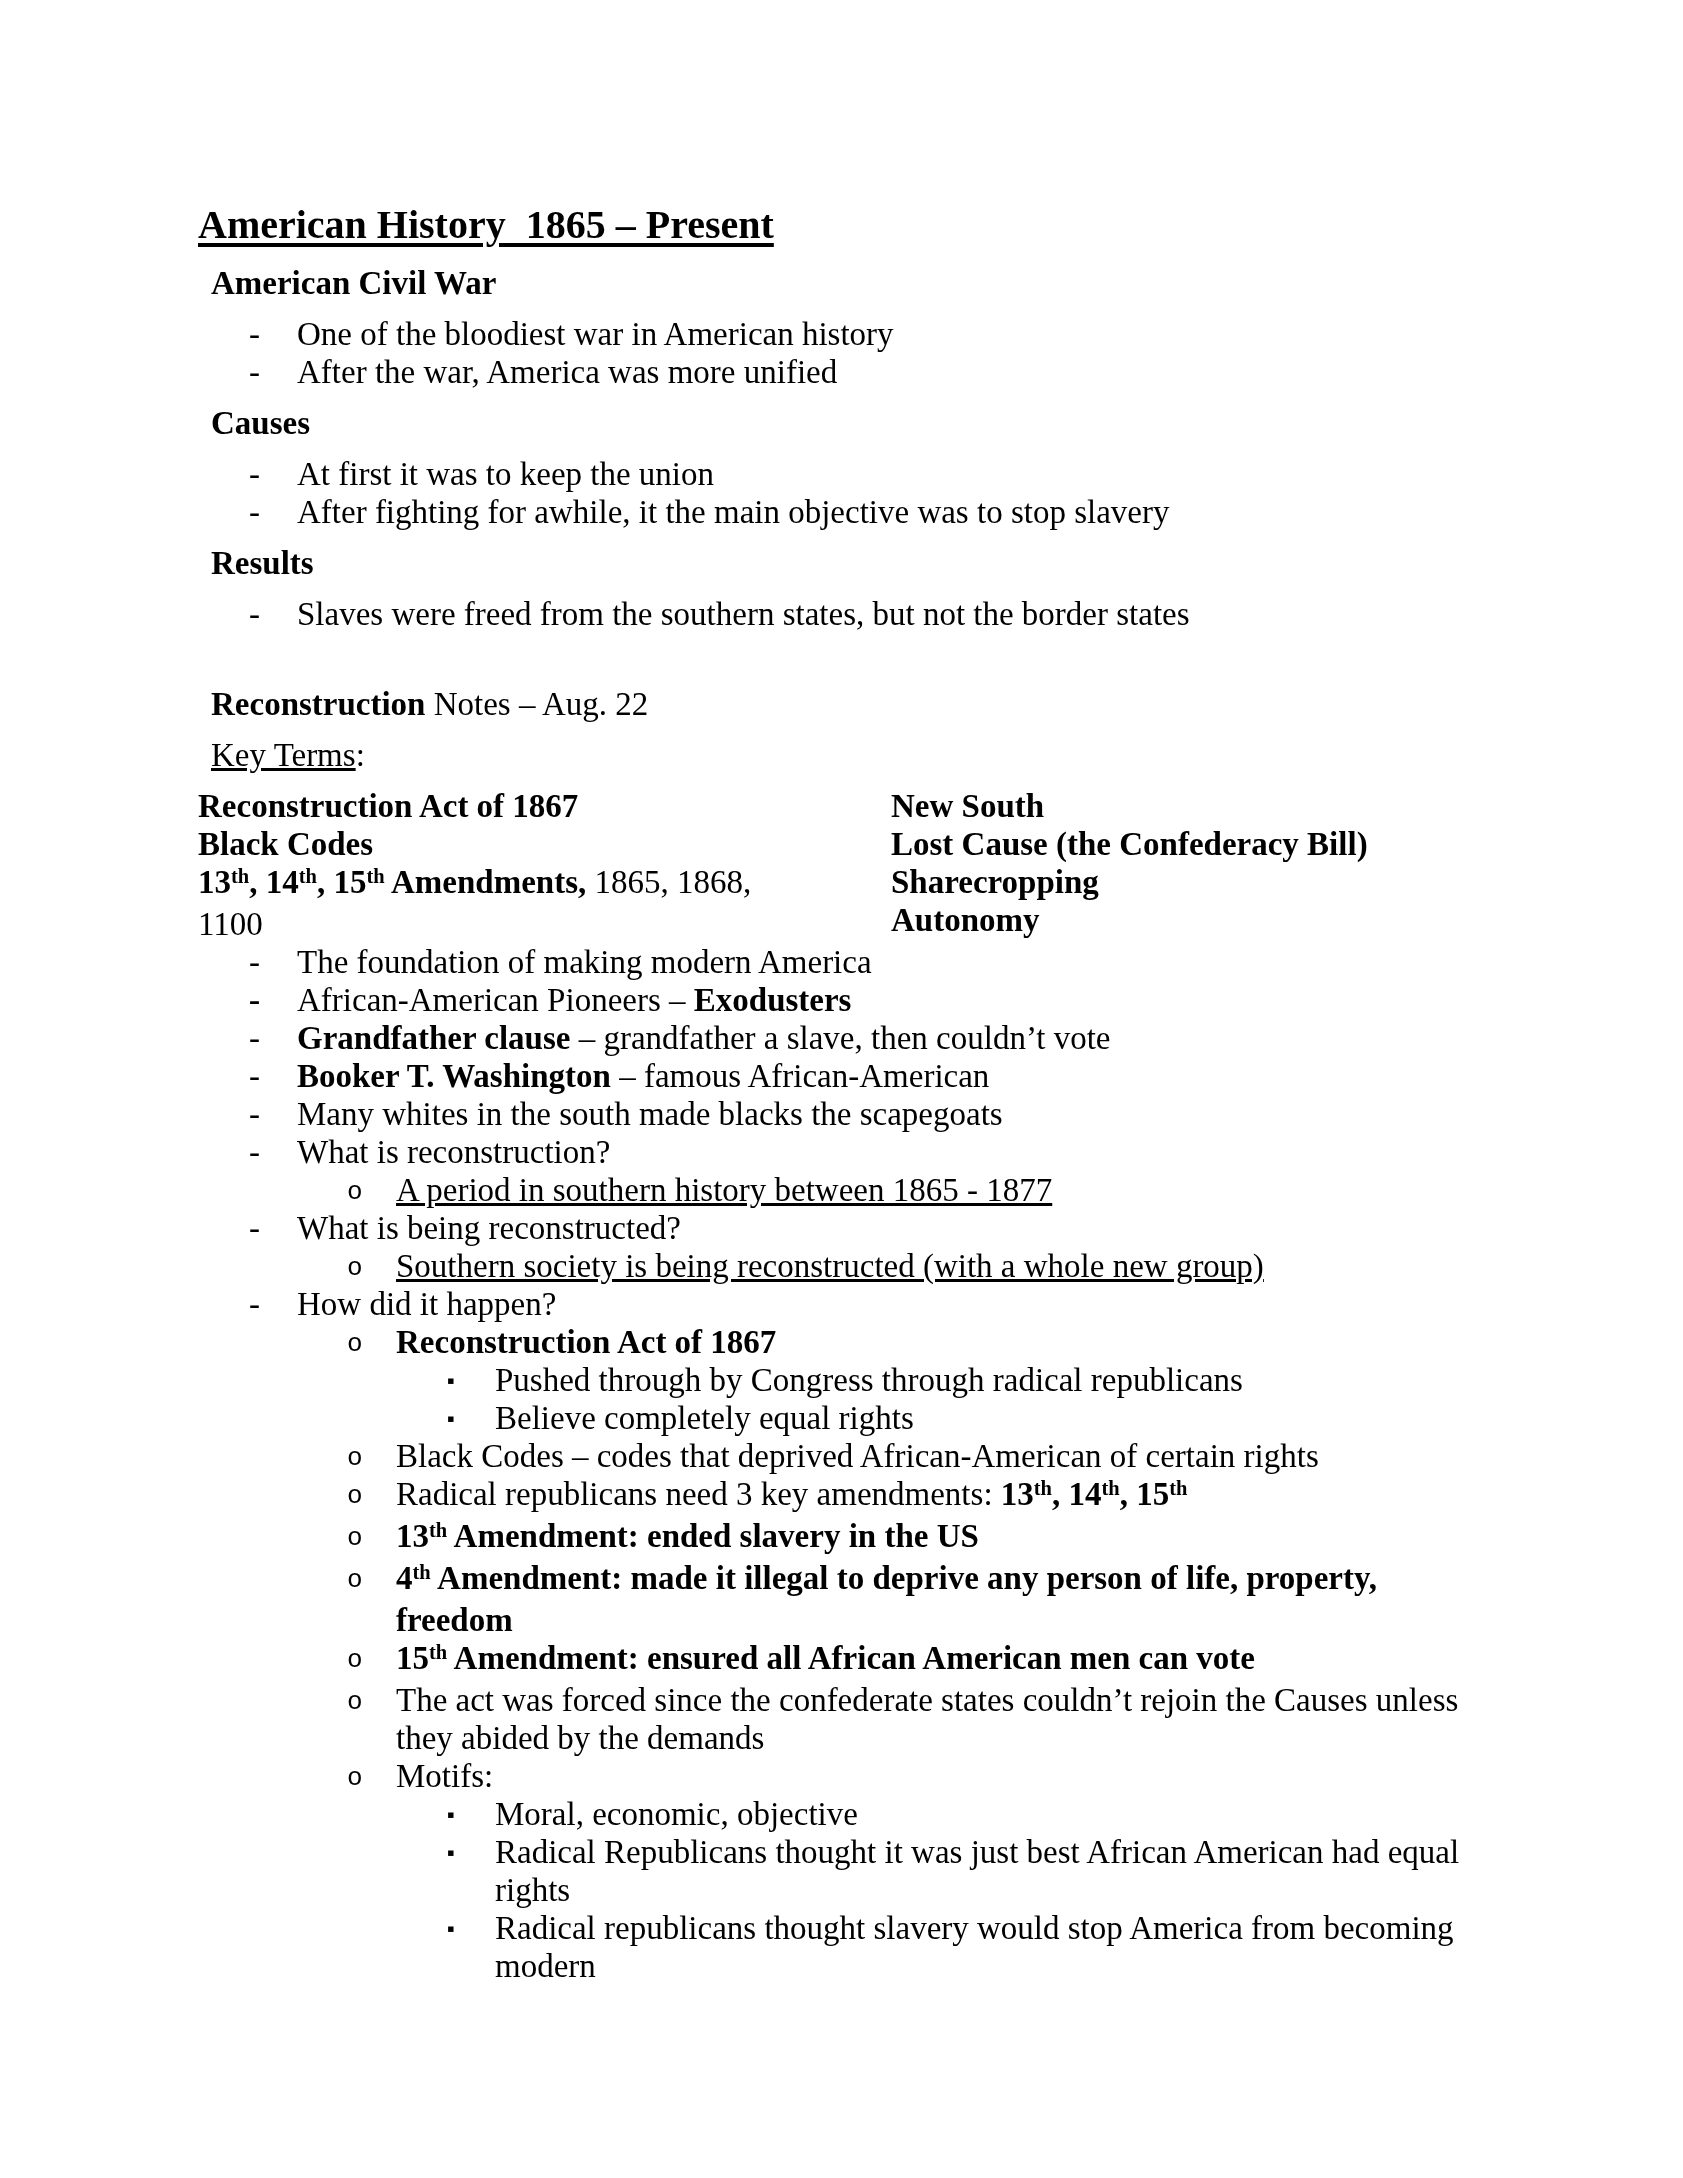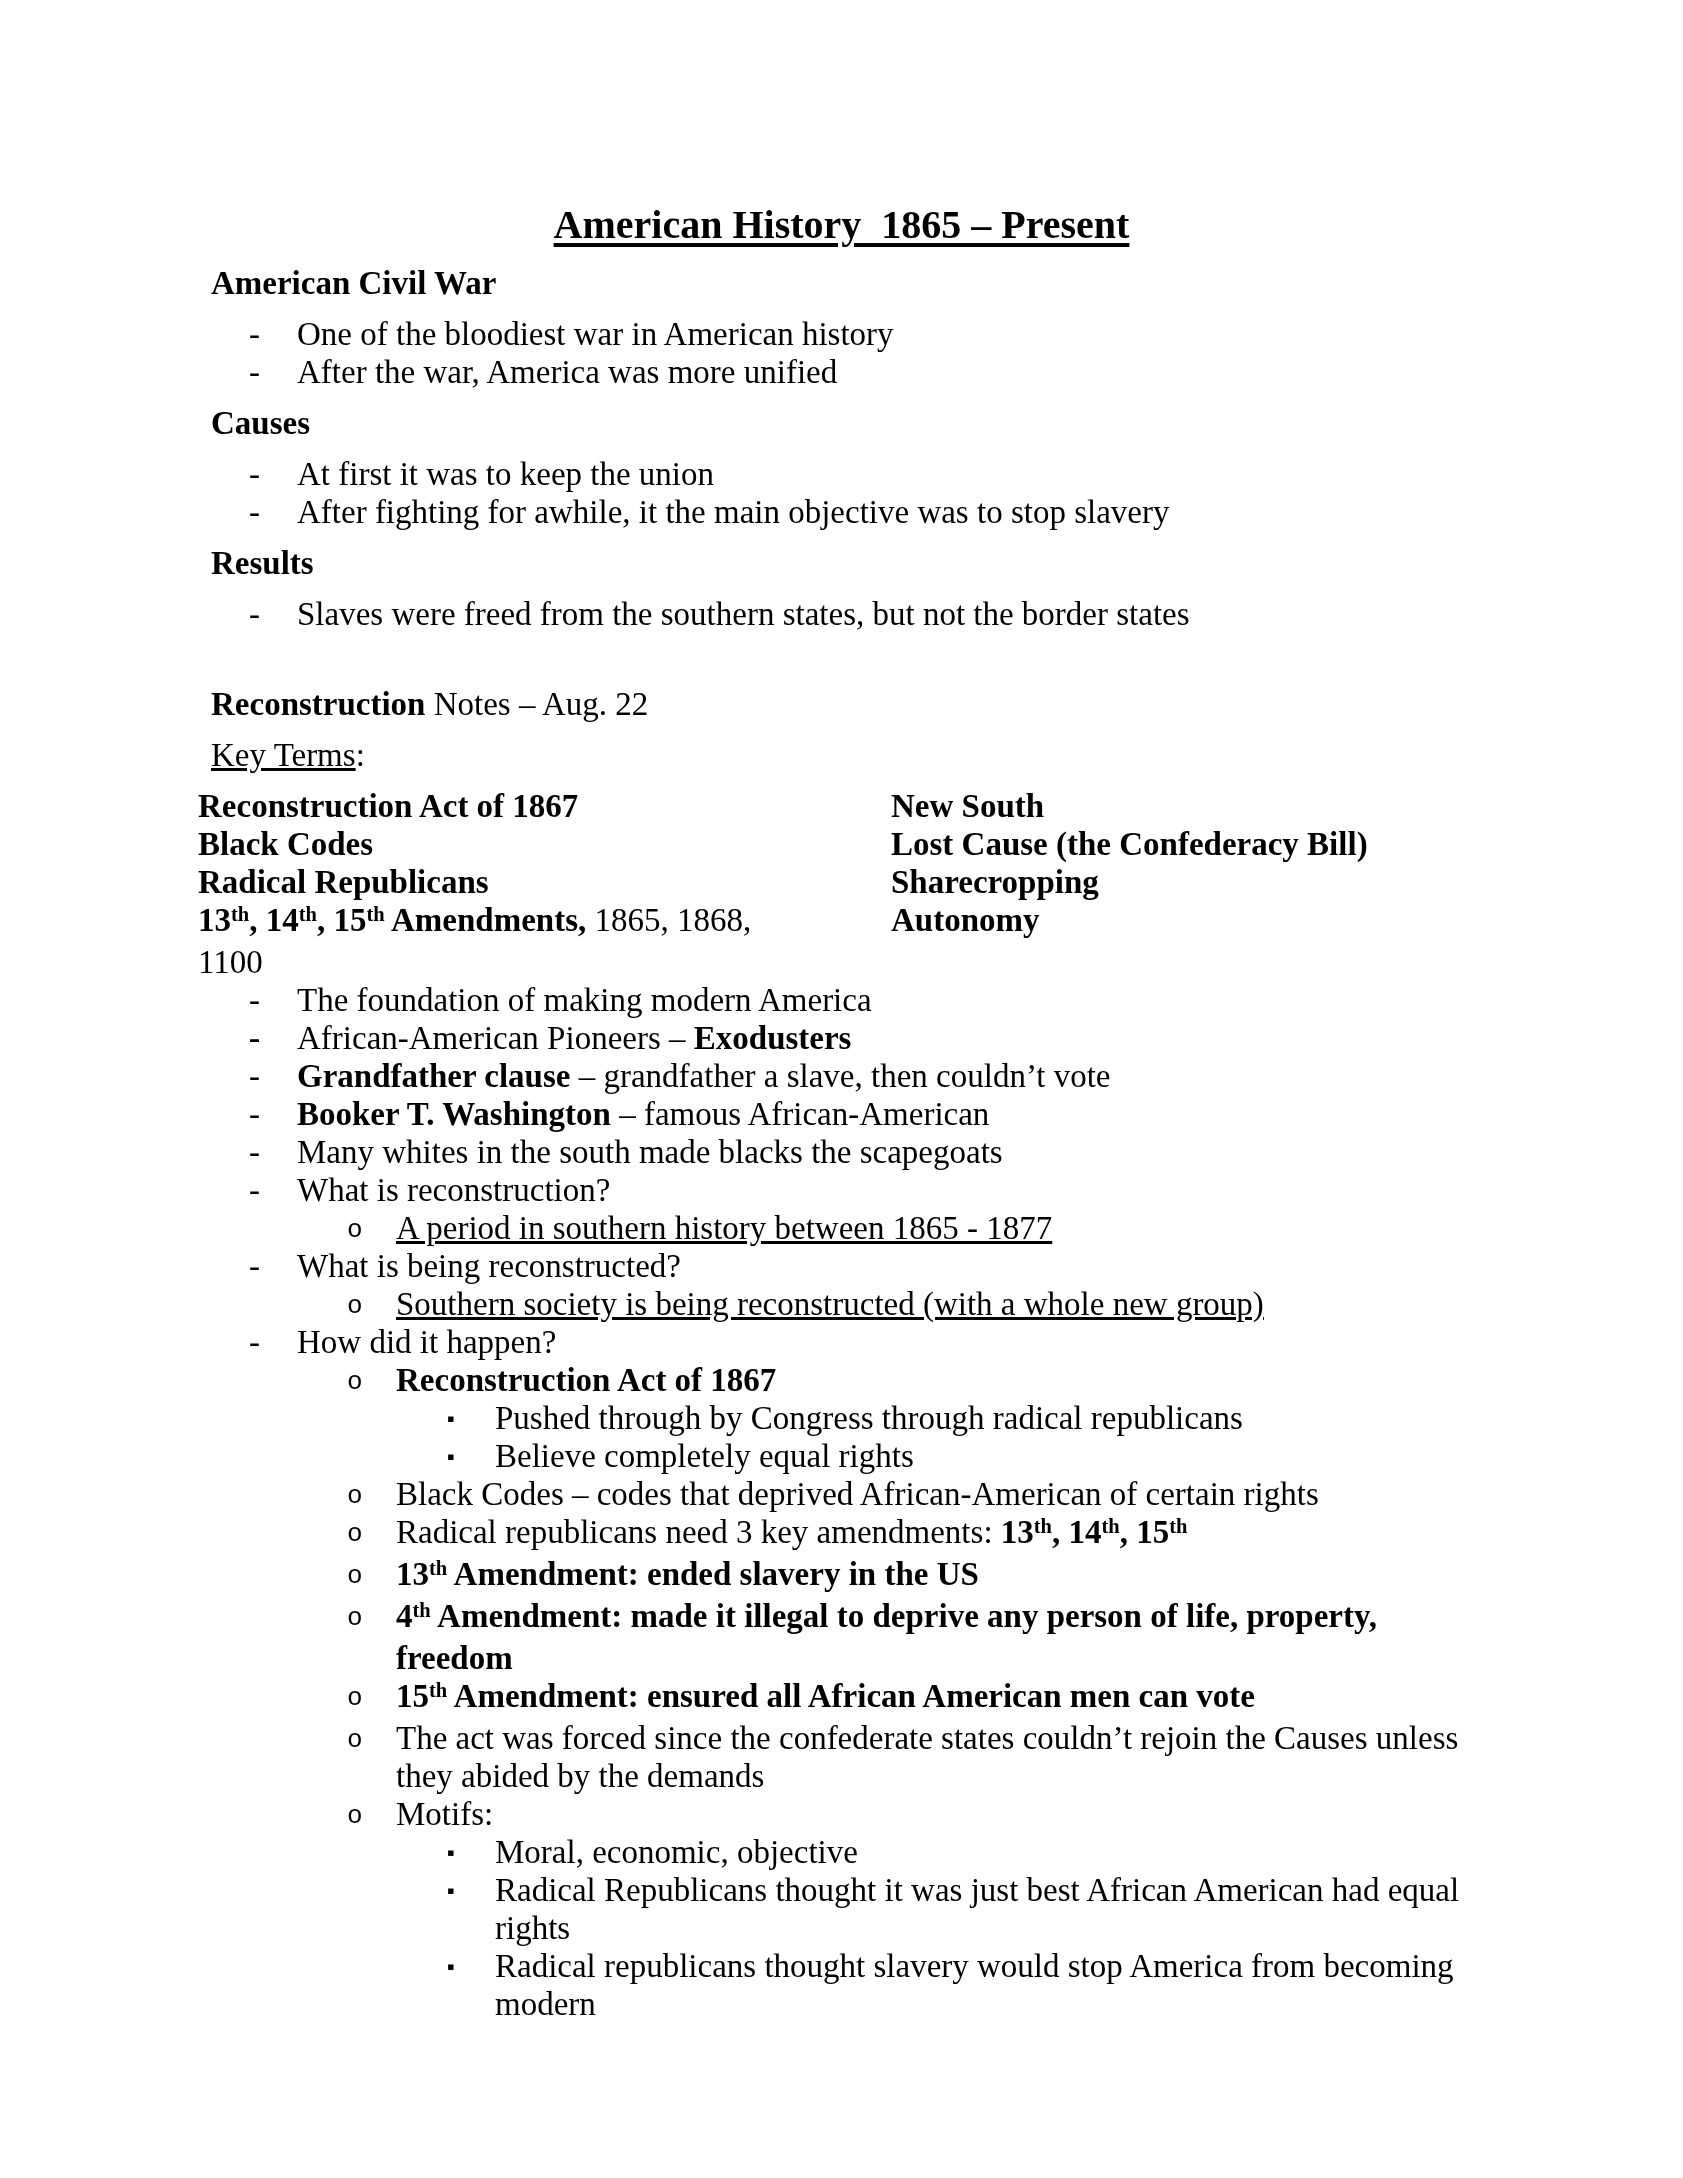--- a/index.html
+++ b/index.html
@@ -9,21 +9,21 @@
     height: 2178px;
     background: #ffffff;
     color: #000000;
     font-family: "Liberation Serif", "DejaVu Serif", serif;
     font-size: 33px;
     line-height: 38px;
     box-sizing: border-box;
     padding: 198px 198px 0 198px;
     overflow: hidden;
   }
-  .title { text-align: center; font-size: 40px; line-height: 53px; margin-bottom: 0; }
+  .title { font-size: 40px; line-height: 53px; margin-bottom: 0; }
   .title .u { text-decoration-thickness: 4px; text-underline-offset: 5px; }
   .seg { white-space: pre-wrap; }
   .b { font-weight: bold; }
   .u { text-decoration: underline; }
   .sup { font-size: 0.62em; position: relative; top: -0.48em; }
   .para, .heading { margin: 13px; }
   .li { position: relative; }
   .lvl1 { padding-left: 99px; }
   .lvl2 { padding-left: 198px; }
   .lvl3 { padding-left: 297px; }
@@ -50,21 +50,20 @@
       <div class="li lvl1"><span class="marker m1">-</span><span class="content"><span class="seg">After fighting for awhile, it the main objective was to stop slavery</span></span></div>
       <div class="heading"><span class="seg b">Results</span></div>
       <div class="li lvl1"><span class="marker m1">-</span><span class="content"><span class="seg">Slaves were freed from the southern states, but not the border states</span></span></div>
       <div class="spacer"></div>
       <div class="para"><span class="seg b">Reconstruction</span><span class="seg"> Notes – Aug. 22</span></div>
       <div class="para"><span class="seg u">Key Terms</span><span class="seg">:</span></div>
       <div class="columns">
         <div class="col col-left">
           <div class="tline"><span class="seg b">Reconstruction Act of 1867</span></div>
           <div class="tline"><span class="seg b">Black Codes</span></div>
-          <div class="tline"><span class="seg b">Radical Republicans</span></div>
           <div class="tline"><span class="seg b">13</span><span class="seg b sup">th</span><span class="seg b">, 14</span><span class="seg b sup">th</span><span class="seg b">, 15</span><span class="seg b sup">th</span><span class="seg b"> Amendments,</span><span class="seg"> 1865, 1868,</span></div>
           <div class="tline"><span class="seg">1100</span></div>
         </div>
         <div class="col col-right">
           <div class="tline"><span class="seg b">New South</span></div>
           <div class="tline"><span class="seg b">Lost Cause (the Confederacy Bill)</span></div>
           <div class="tline"><span class="seg b">Sharecropping</span></div>
           <div class="tline"><span class="seg b">Autonomy</span></div>
         </div>
       </div>

